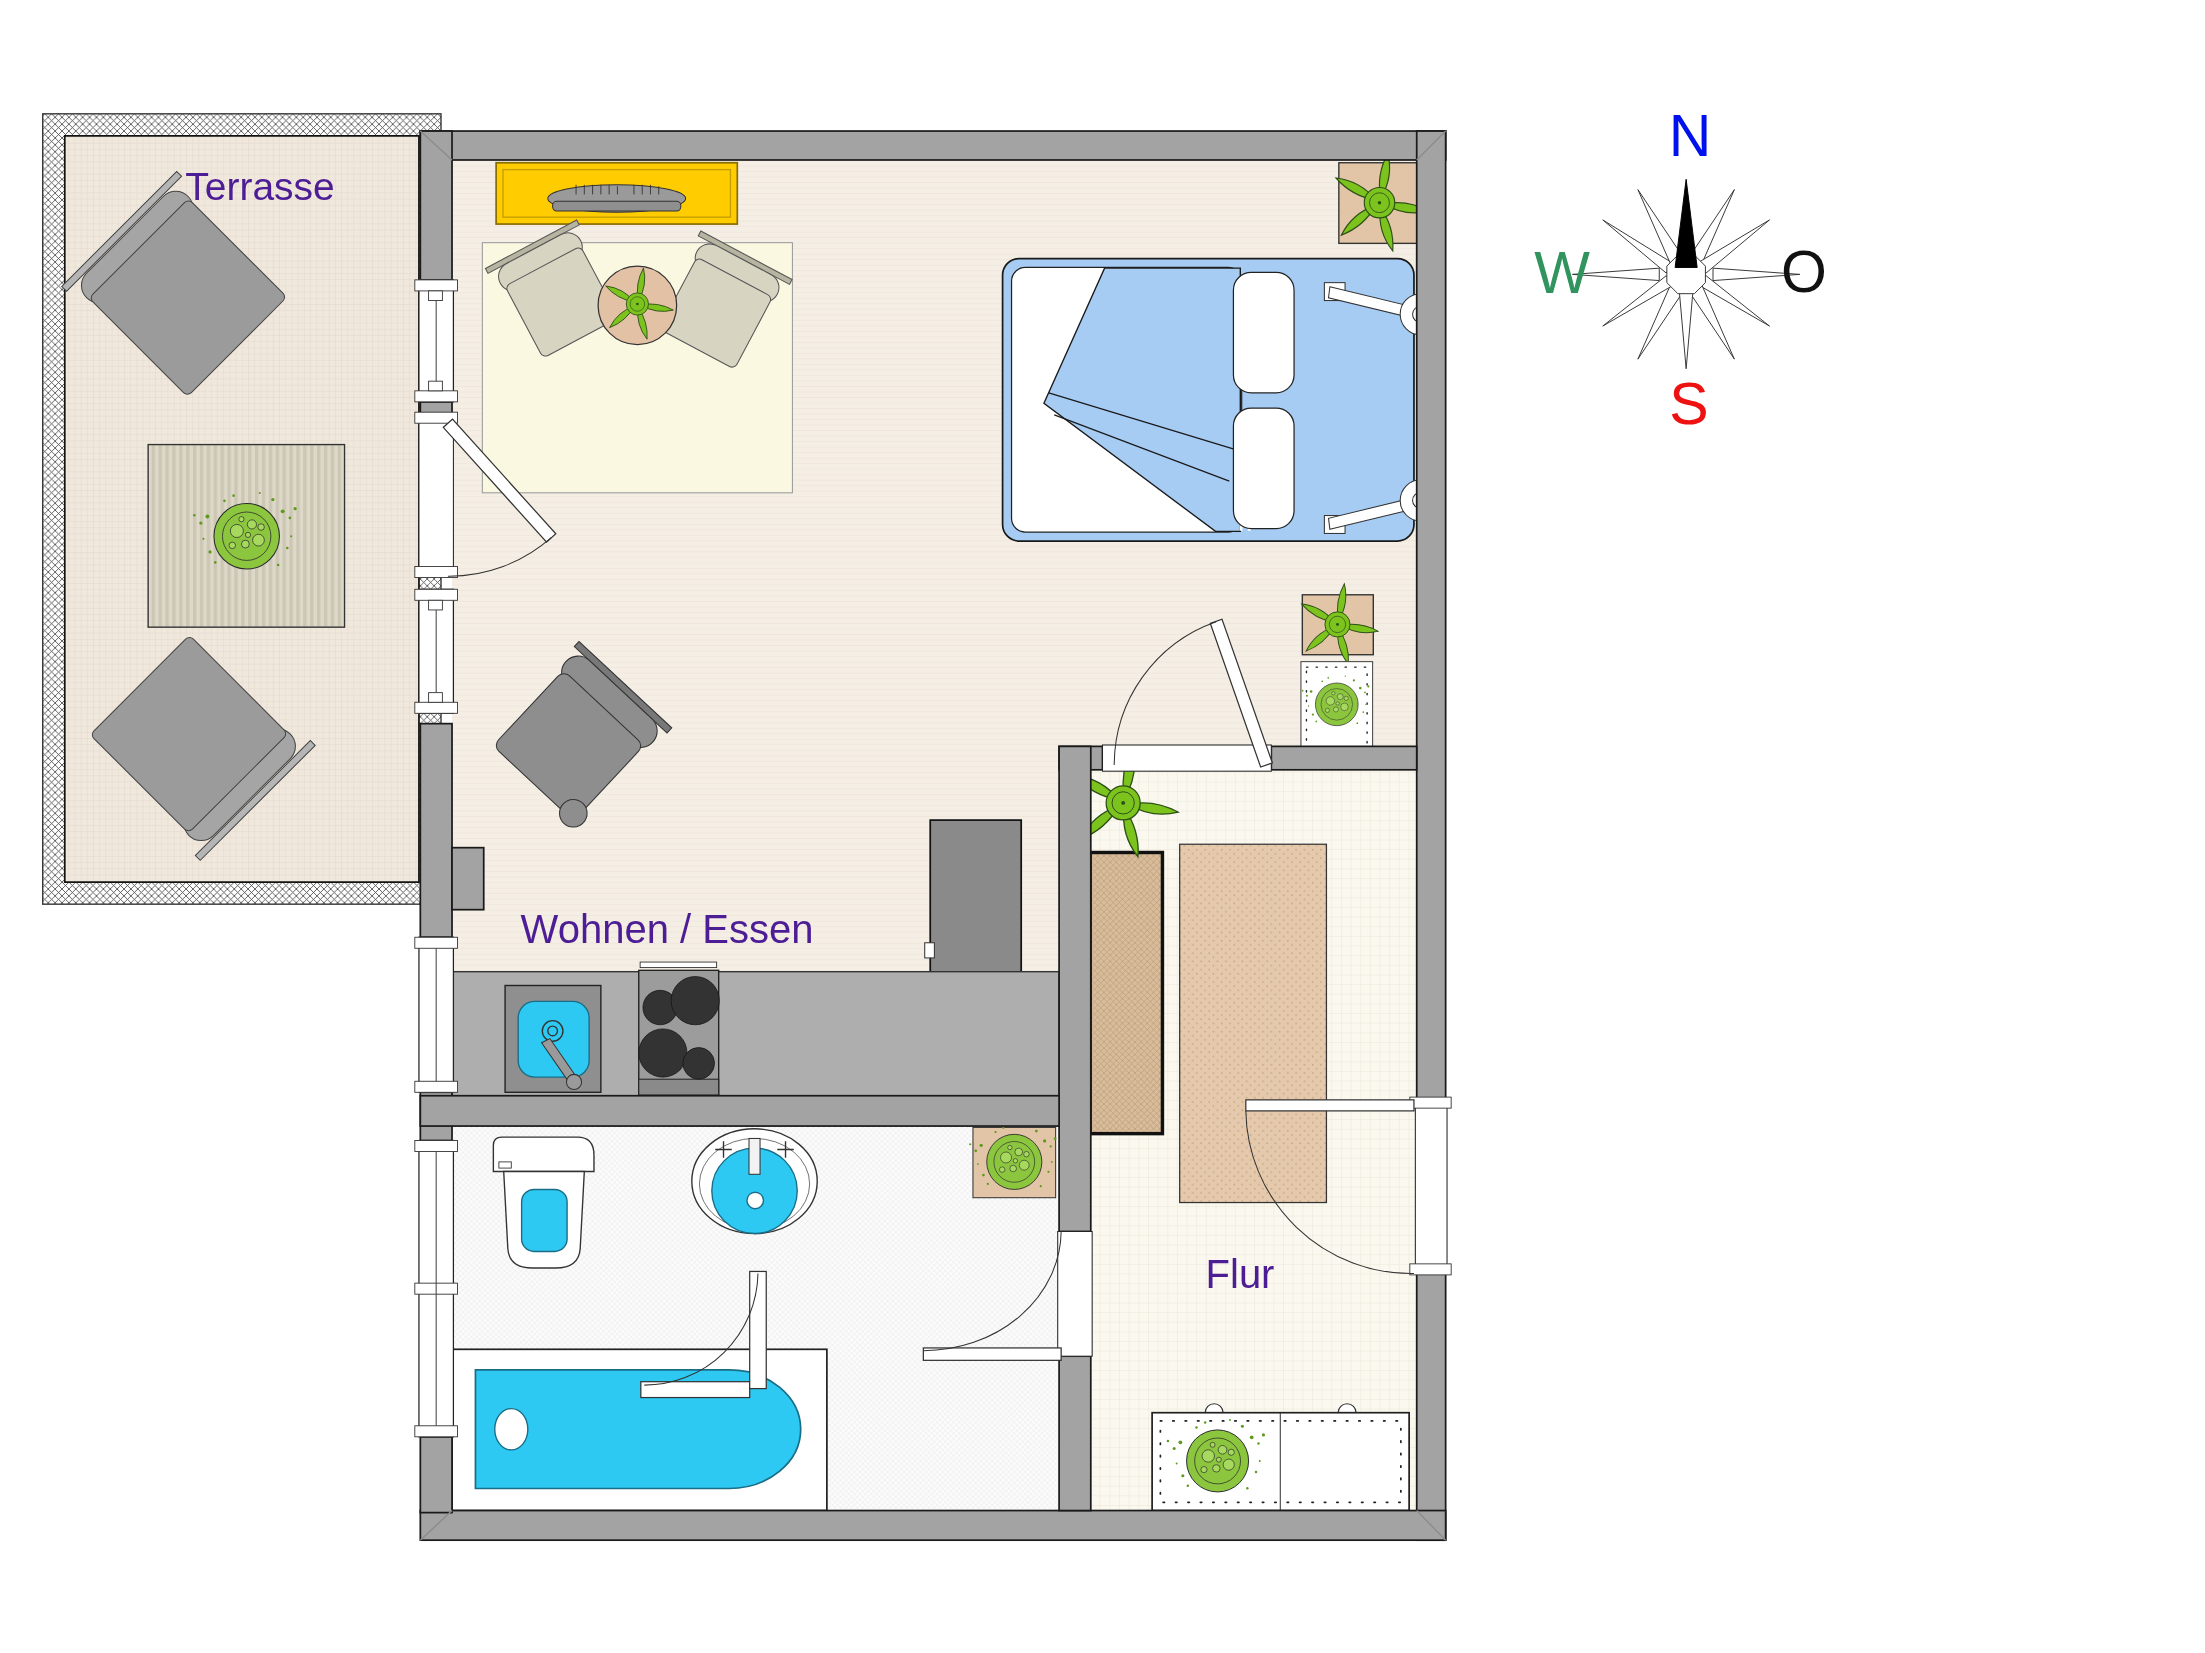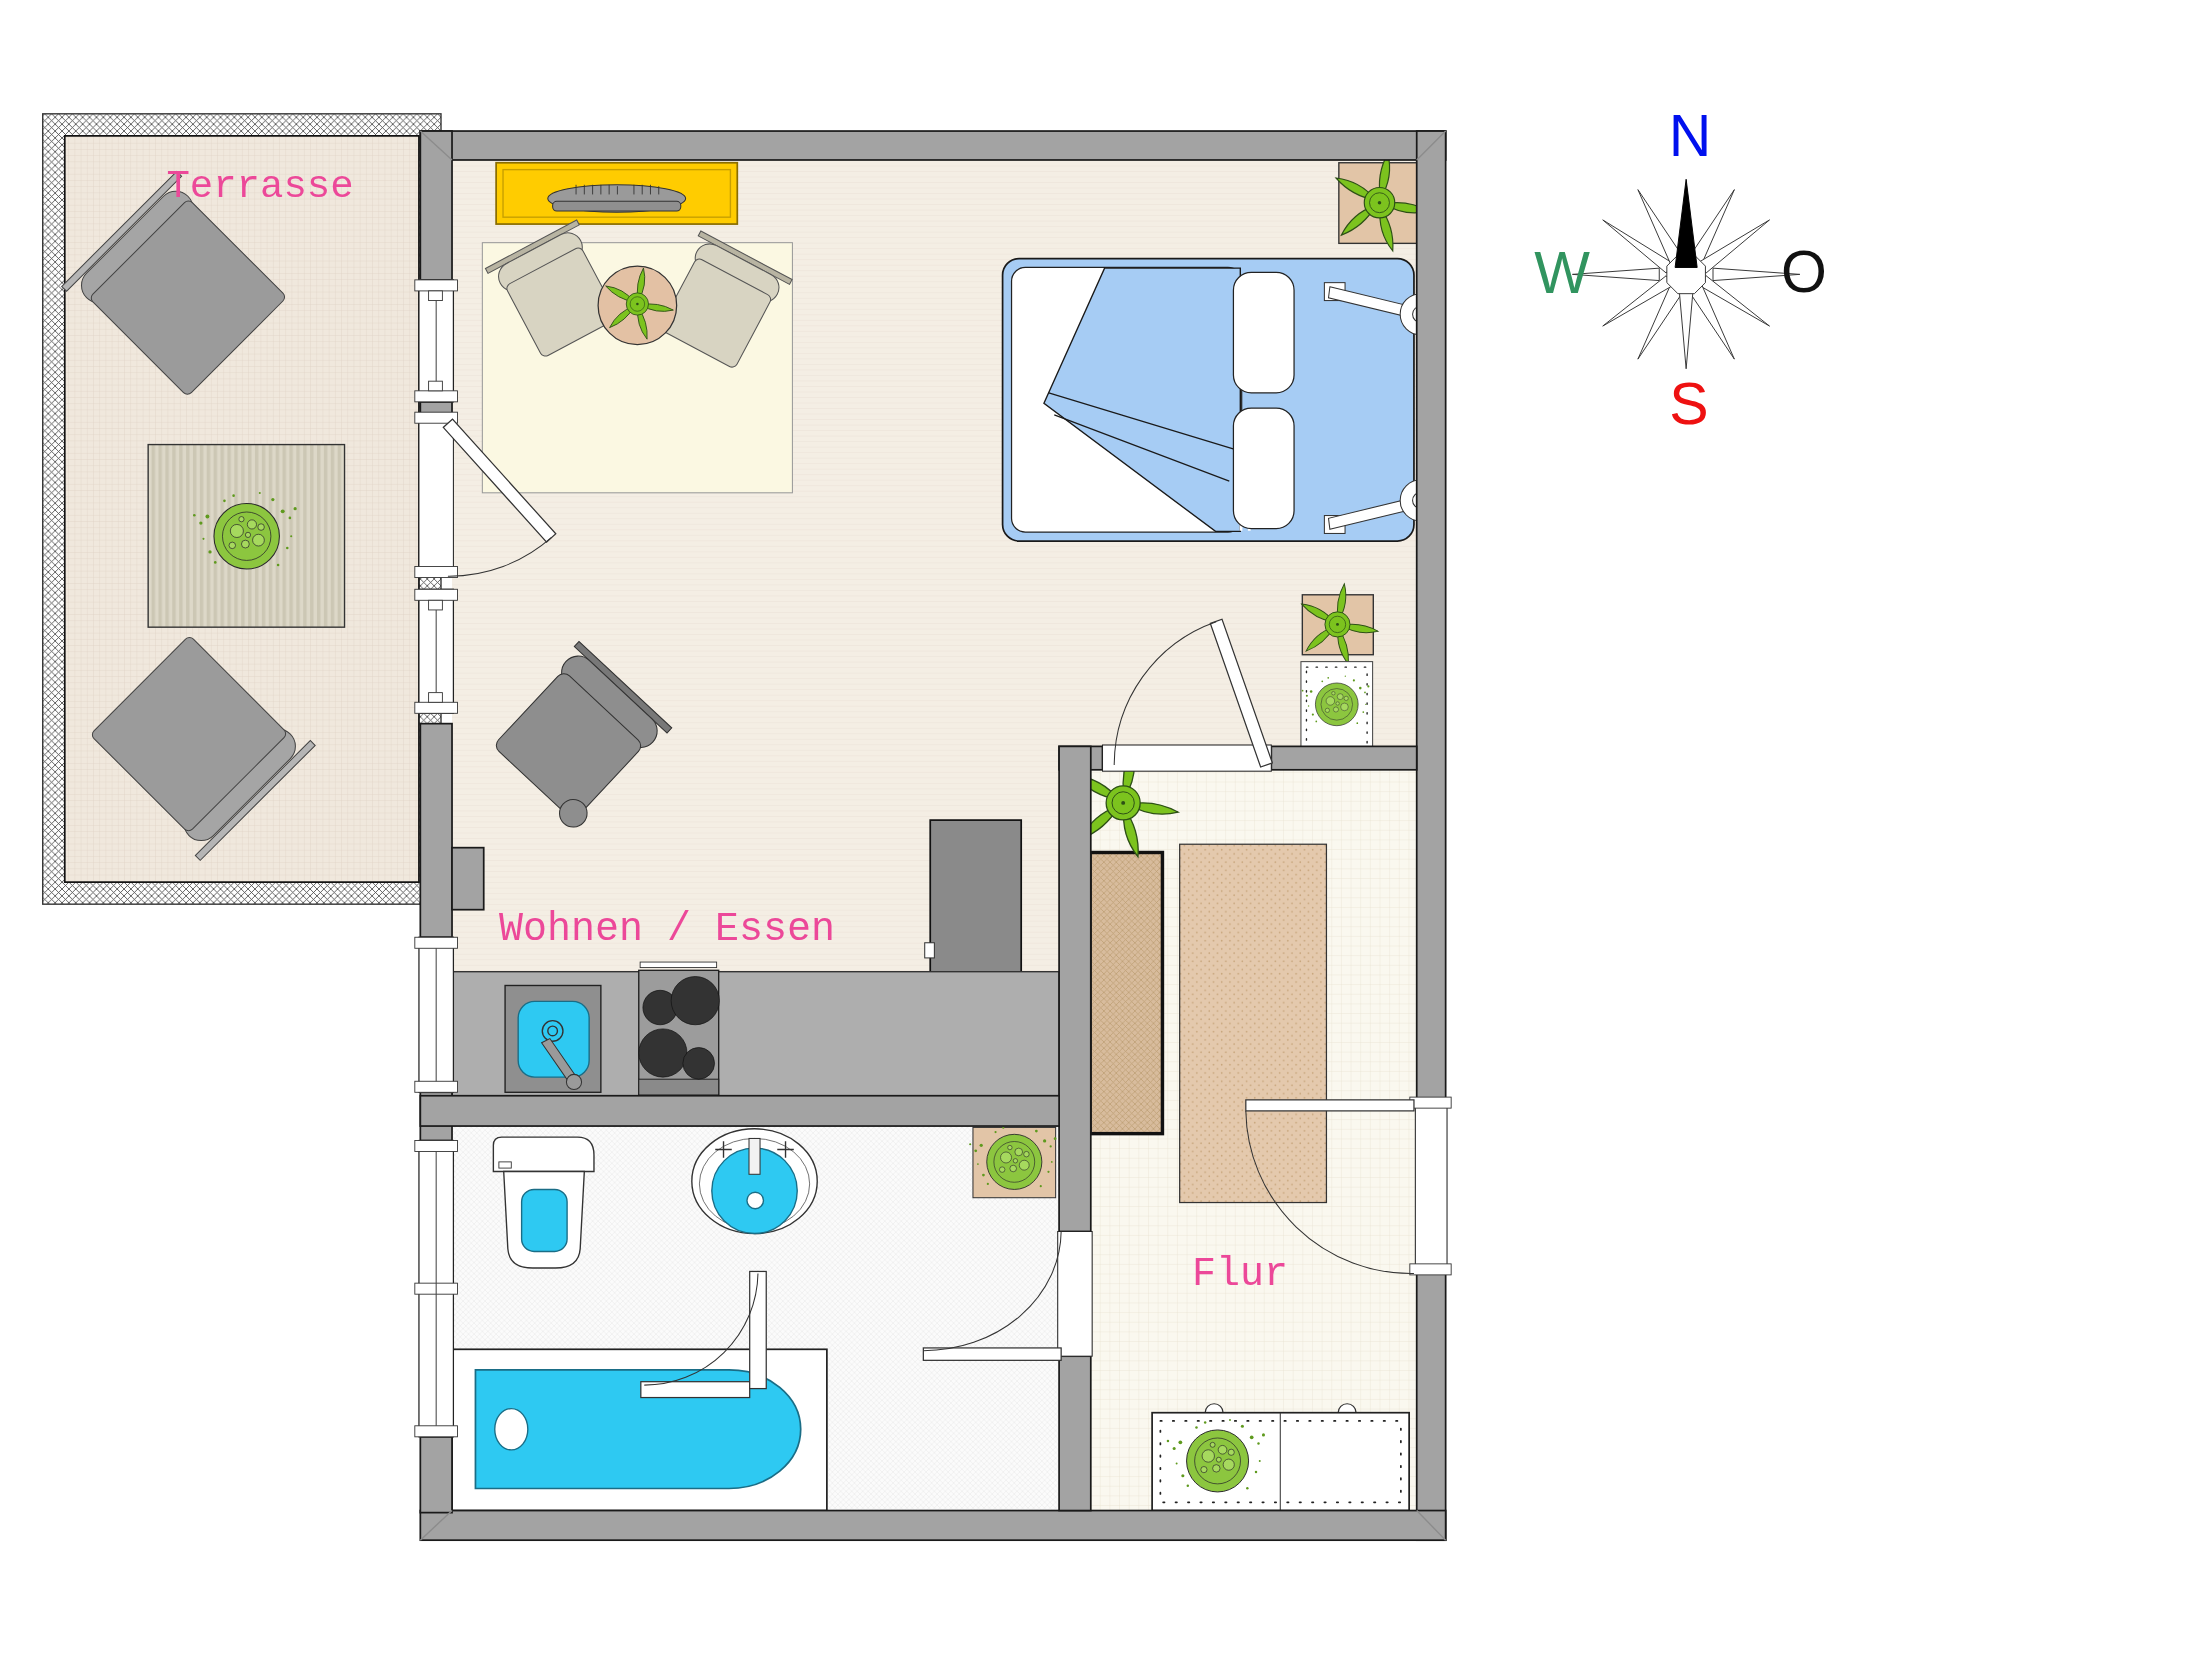--- a/index.html
+++ b/index.html
@@ -1,20 +1,20 @@
 <!DOCTYPE html>
 <html style="font-size:11px"><head>
 <meta charset="utf-8">
 <style>
   html,body{margin:0;padding:0;background:#ffffff;}
   #stage{position:relative;width:2205px;height:1654px;background:#ffffff;overflow:hidden;
          font-family:"Liberation Sans", sans-serif;}
   #plan-svg{position:absolute;left:0;top:0;width:2205px;height:1654px;}
-  .room-label{position:absolute;transform:translate(-50%,-50%);color:#ec4899;
-              font-family:Liberation Mono, monospace;white-space:nowrap;}
+  .room-label{position:absolute;transform:translate(-50%,-50%);color:#4c1d95;
+              font-family:Liberation Sans, sans-serif;white-space:nowrap;}
   .label-terrace{left:260px;top:187px;font-size:39px;}
   .label-living{left:667px;top:929px;font-size:40px;text-align:right;}
   .label-hall{left:1240px;top:1274px;font-size:40px;}
   .comp-letter{position:absolute;transform:translate(-50%,-50%);font-size:59px;
                font-family:"Liberation Sans",sans-serif;}
   .comp-n{left:1690px;top:136px;color:#0010ee;}
   .comp-w{left:1562px;top:273px;color:#31945f;}
   .comp-o{left:1804px;top:272px;color:#111111;}
   .comp-s{left:1689px;top:404px;color:#ee1111;}
 </style>

